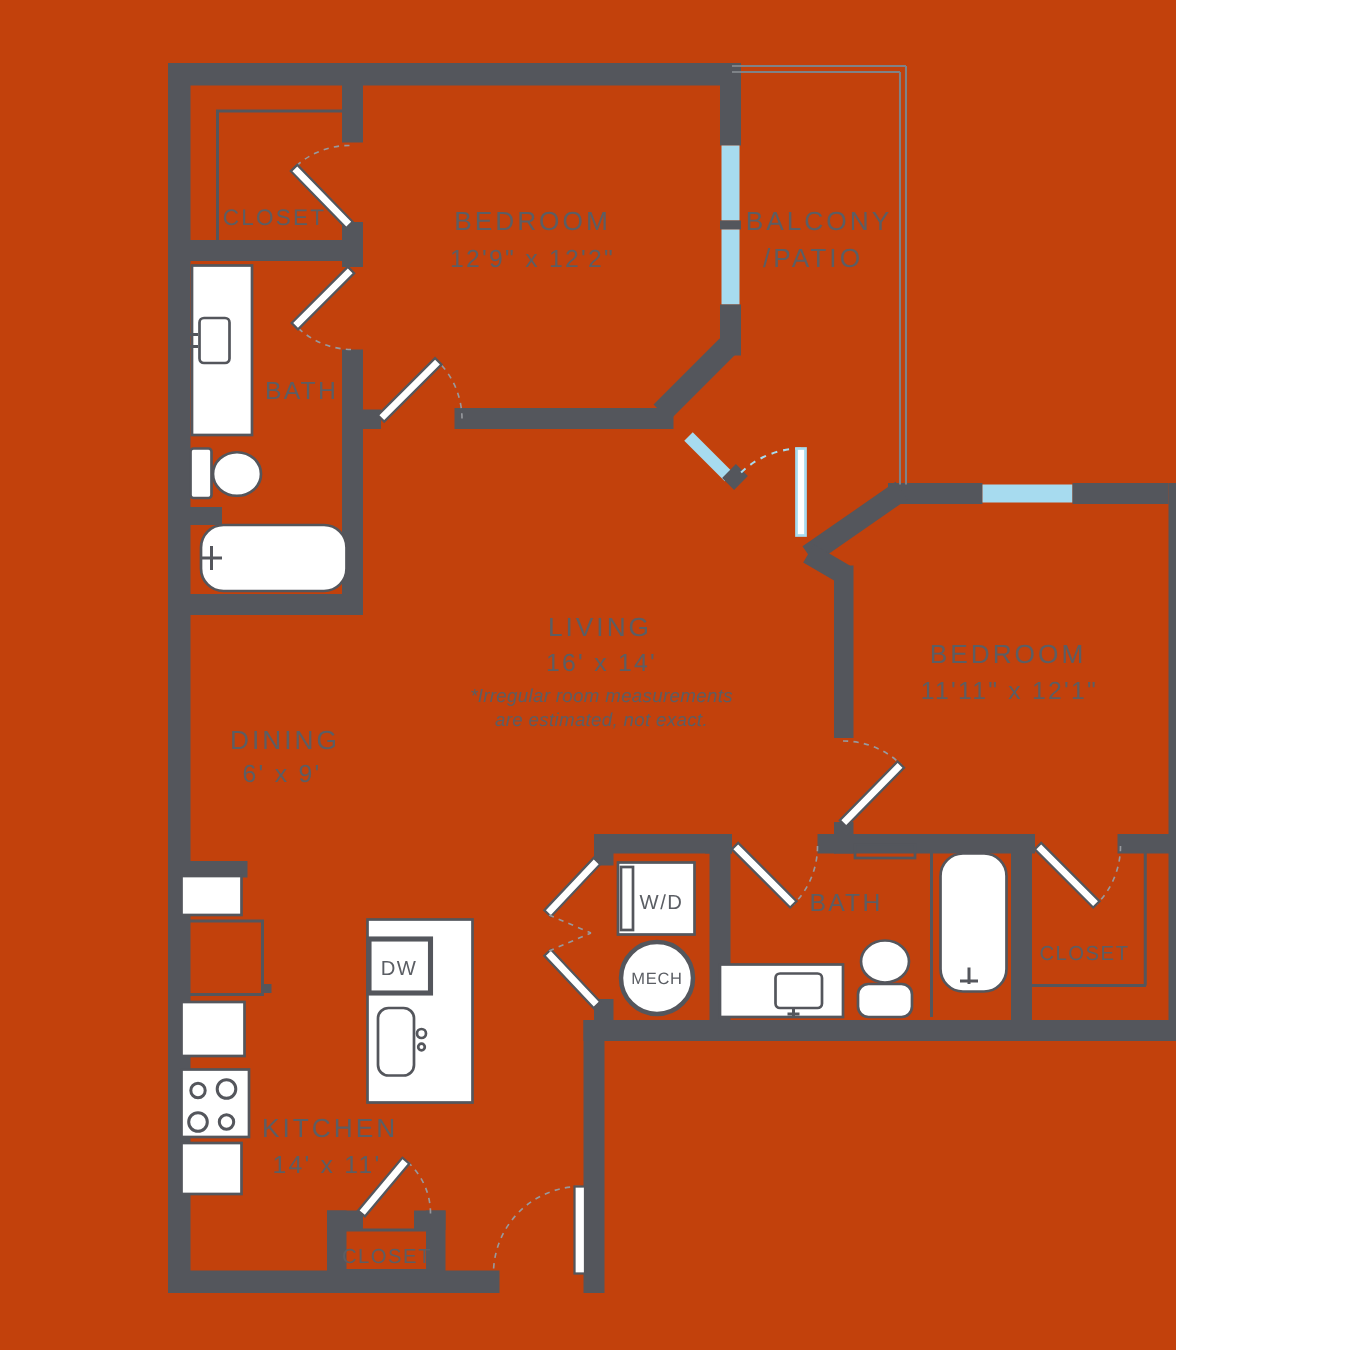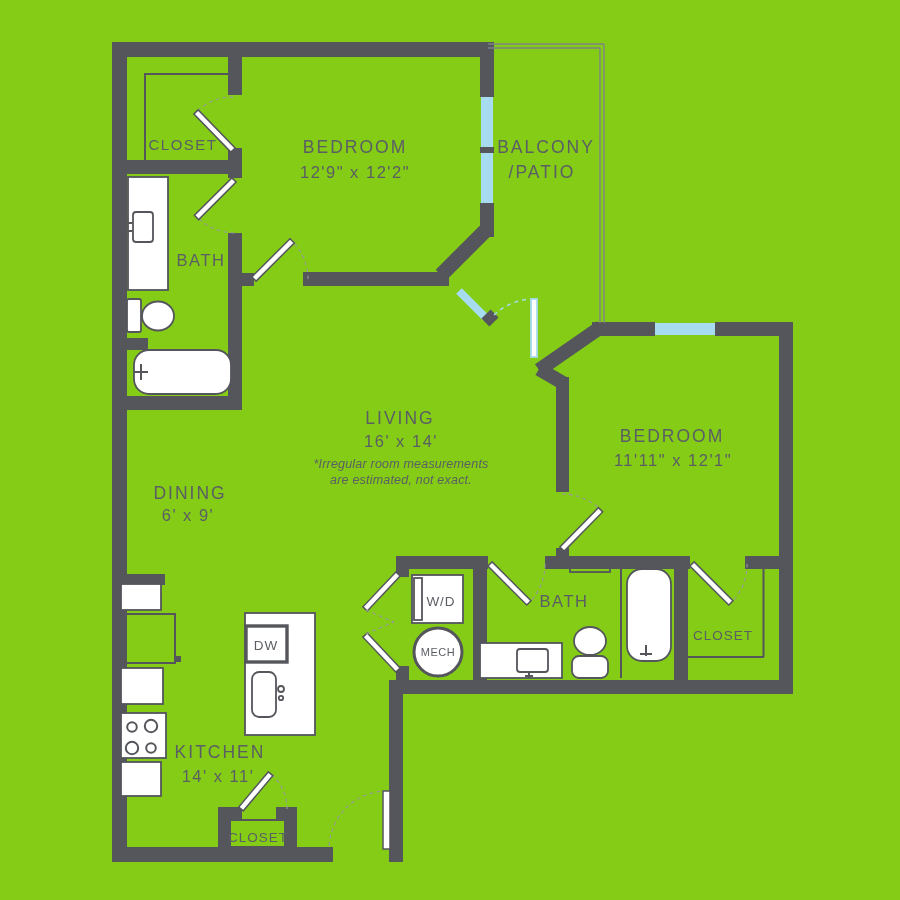--- a/index.html
+++ b/index.html
@@ -1,20 +1,20 @@
 <!DOCTYPE html>
 <html style="--wall: #54565c; --window: #a7dbef; --fixture: #54565c; --swing_arc: #97999e; --text: #5b5e64;"><head>
 <meta charset="utf-8">
 <style>
   :root{
     --wall:#54565c; --window:#a7dbef; --fixture:#54565c;
     --swing_arc:#97999e; --text:#5b5e64;
   }
   html,body{margin:0;padding:0;background:#ffffff;}
-  .stage{width:900px;height:900px;position:relative;background:#84cc16;overflow:hidden;}
+  .stage{width:784px;height:900px;position:relative;background:#c2410c;overflow:hidden;}
   svg{display:block;}
   .w{fill:var(--wall);}
   .win{fill:var(--window);}
   .thin{stroke:var(--fixture);stroke-width:1.8;fill:#fff;}
   .thick{stroke:var(--fixture);stroke-width:3.4;fill:#fff;}
   .nf{stroke:var(--fixture);stroke-width:1.8;fill:none;}
   .inner{stroke:var(--fixture);stroke-width:2;fill:none;}
   .leaf{fill:#fff;stroke:var(--wall);stroke-width:1.5;}
   .leafB{fill:#fff;stroke:var(--window);stroke-width:1.8;}
   .arc{fill:none;stroke:var(--swing_arc);stroke-width:1.1;stroke-dasharray:3.5 3.5;}

